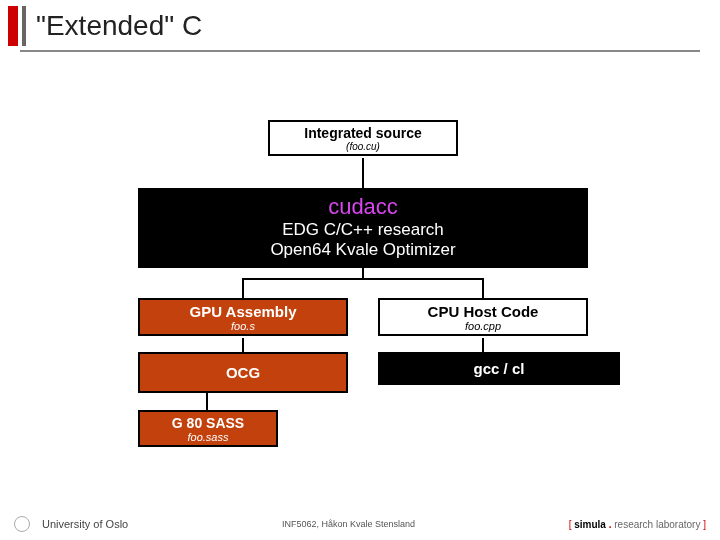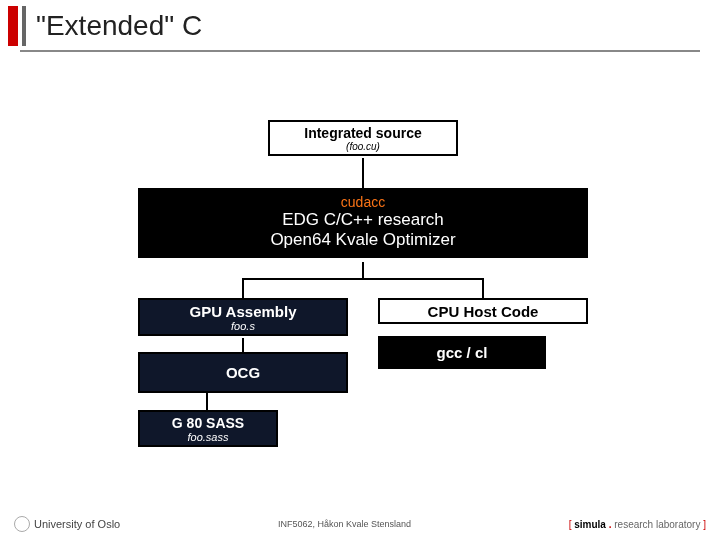--- a/index.html
+++ b/index.html
@@ -13,51 +13,51 @@
   .title-text { font-size: 28px; color: #222; font-weight: normal; }
   .title-underline { height: 2px; background: #888; margin: 4px 0 0 20px; width: 680px; }
 
   
   .box { border: 2px solid #000; text-align: center; color: #fff; }
   .box .main { font-weight: bold; }
   .box .sub  { font-style: italic; font-size: 11px; }
 
   .white-box { background: #fff; color: #000; }
   .black-box { background: #000; }
-  .green-box { background: #0f172a; }
+  .green-box { background: #c2410c; }
 
   .integrated { position: absolute; left: 268px; top: 120px; width: 190px; padding: 3px 0 2px; }
   .integrated .main { font-size: 14px; }
   .integrated .sub  { font-size: 10px; }
 
   .cudacc { position: absolute; left: 138px; top: 188px; width: 450px; padding: 4px 0 6px; }
-  .cudacc .main { font-size: 14px; color: #f97316; font-weight: normal; }
+  .cudacc .main { font-size: 22px; color: #d946ef; font-weight: normal; }
   .cudacc .line { font-size: 17px; color: #fff; }
 
   .gpu-asm { position: absolute; left: 138px; top: 298px; width: 210px; padding: 3px 0 2px; }
   .cpu-host { position: absolute; left: 378px; top: 298px; width: 210px; padding: 3px 0 2px; }
   .gpu-asm .main, .cpu-host .main { font-size: 15px; }
   .gpu-asm .sub, .cpu-host .sub { font-size: 11px; }
 
   .ocg { position: absolute; left: 138px; top: 352px; width: 210px; padding: 10px 0; }
   .ocg .main { font-size: 15px; }
-  .gcc { position: absolute; left: 378px; top: 336px; width: 168px; padding: 6px 0; }
+  .gcc { position: absolute; left: 378px; top: 352px; width: 242px; padding: 6px 0; }
   .gcc .main { font-size: 15px; }
 
   .sass { position: absolute; left: 138px; top: 410px; width: 140px; padding: 3px 0 2px; }
   .sass .main { font-size: 14px; }
   .sass .sub { font-size: 11px; }
 
   
   .vline { position: absolute; width: 2px; background: #000; }
   .hline { position: absolute; height: 2px; background: #000; }
 
   
   .footer { position: absolute; left: 0; bottom: 8px; width: 720px; display: flex; align-items: center; justify-content: space-between; padding: 0 14px; font-size: 10px; color: #444; }
-  .footer .uio { display:flex; align-items:center; gap:4px; font-size:11px; }
+  .footer .uio { display:flex; align-items:center; gap:12px; font-size:11px; }
   .footer .uio .seal { width:16px; height:16px; border:1px solid #aaa; border-radius:50%; }
   .footer .course { font-size: 9px; color:#555; }
   .footer .lab { font-size: 10px; }
   .footer .lab .br { color:#c00; }
   .footer .lab .sim { font-weight:bold; color:#000; }
   .footer .lab .dot { color:#c00; font-weight:bold; }
   .footer .lab .tail { color:#666; }
 </style>
 </head>
 <body>
@@ -91,20 +91,21 @@
     <div class="line">Open64 Kvale Optimizer</div>
   </div>
 
   <div class="box green-box gpu-asm">
     <div class="main">GPU  Assembly</div>
     <div class="sub">foo.s</div>
   </div>
 
   <div class="box white-box cpu-host">
     <div class="main">CPU Host Code</div>
+    <div class="sub">foo.cpp</div>
   </div>
 
   <div class="box green-box ocg">
     <div class="main">OCG</div>
   </div>
 
   <div class="box black-box gcc">
     <div class="main">gcc / cl</div>
   </div>
 

